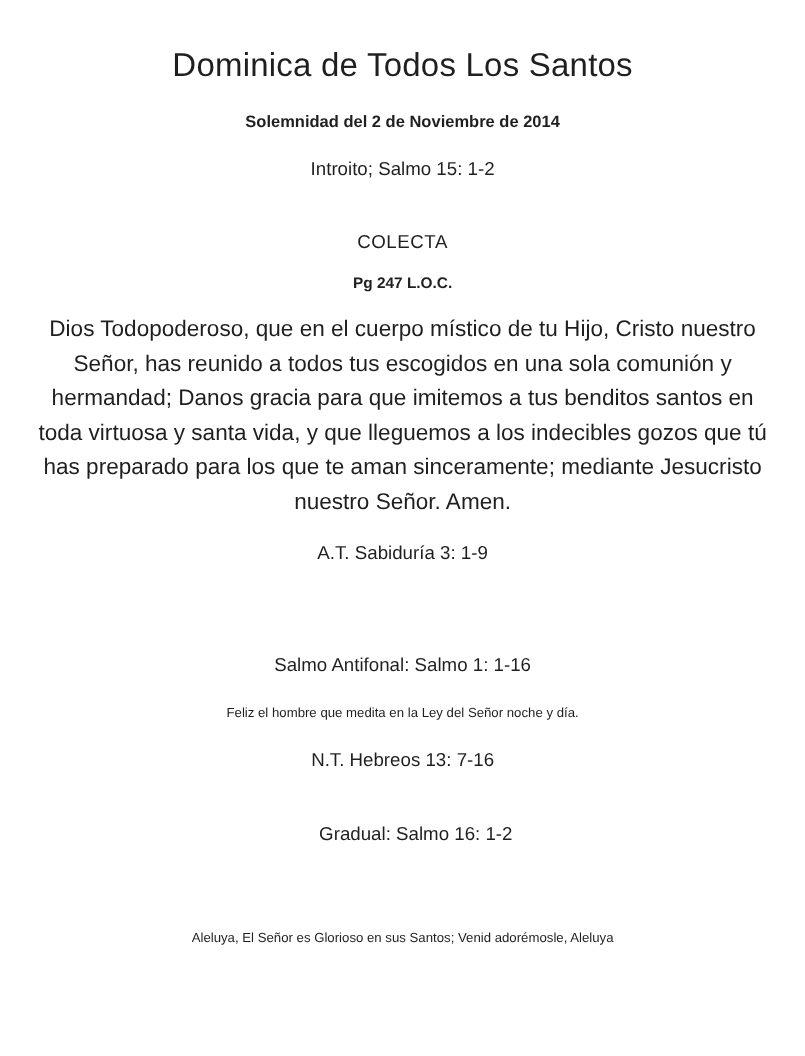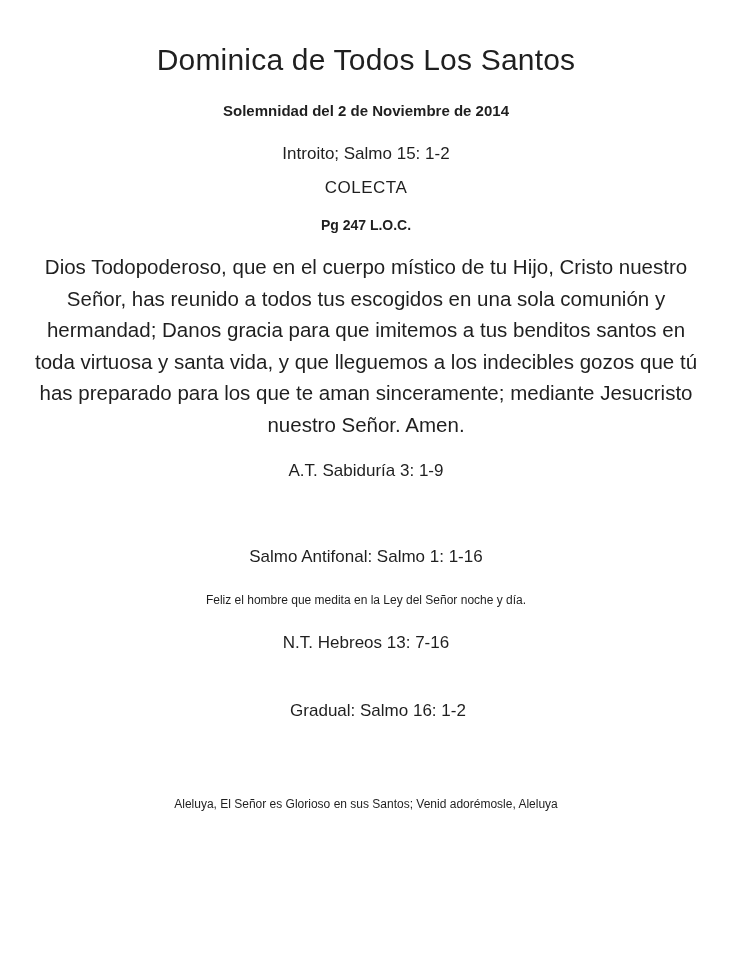--- a/index.html
+++ b/index.html
@@ -30,36 +30,36 @@
     font-size: 15px;
     line-height: 18px;
     font-weight: 600;
   }
   .heading {
     font-size: 17px;
     line-height: 26px;
     font-weight: 400;
   }
   .introit        { margin-top: 21px; }
-  .collect-heading{ margin-top: 8px; letter-spacing: 0.5px; }
+  .collect-heading{ margin-top: 40px; letter-spacing: 0.5px; }
   .page-ref {
     margin-top: 16px;
     font-size: 14px;
     line-height: 17px;
     font-weight: 600;
   }
   .collect-prayer {
     margin-top: 17px;
     padding: 0 25px;
     font-size: 20.5px;
     line-height: 31.5px;
     font-weight: 400;
   }
   .ot-reading      { margin-top: 18px; }
-  .antiphonal      { margin-top: 60px; }
+  .antiphonal      { margin-top: 76px; }
   .antiphon-text {
     margin-top: 20px;
     font-size: 12px;
     line-height: 20px;
     font-weight: 400;
   }
   .nt-reading      { margin-top: 20px; }
   .gradual         { margin-top: 42px; padding-left: 24px; }
   .alleluia {
     margin-top: 68px;

